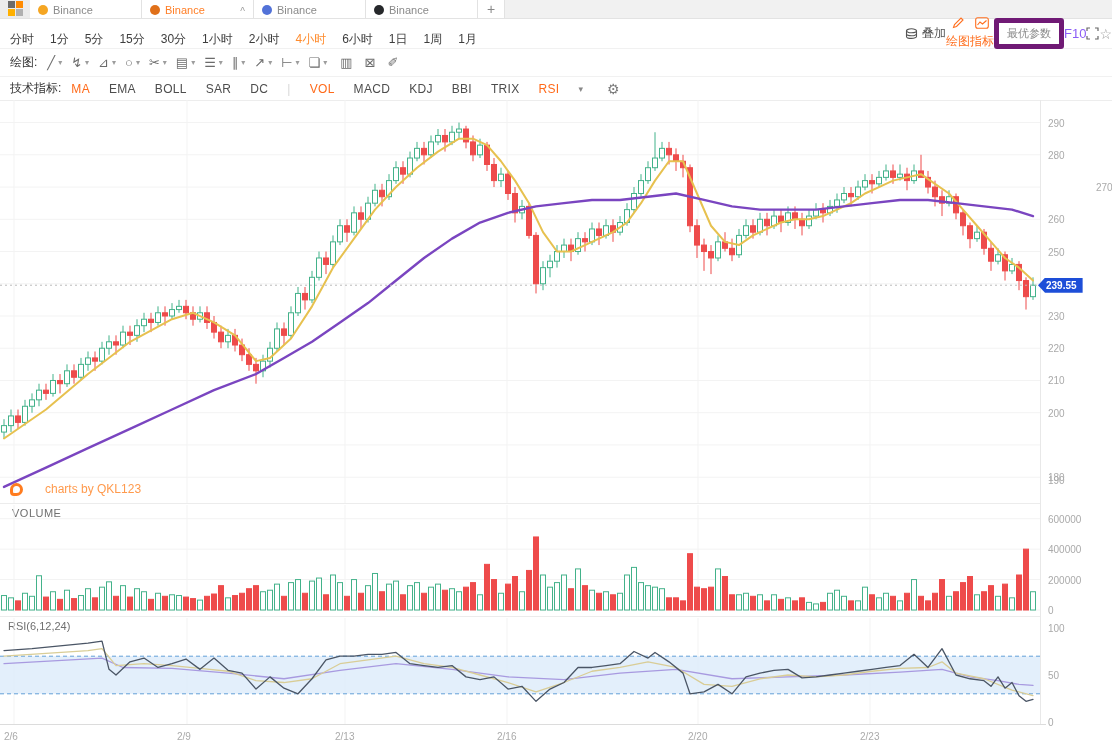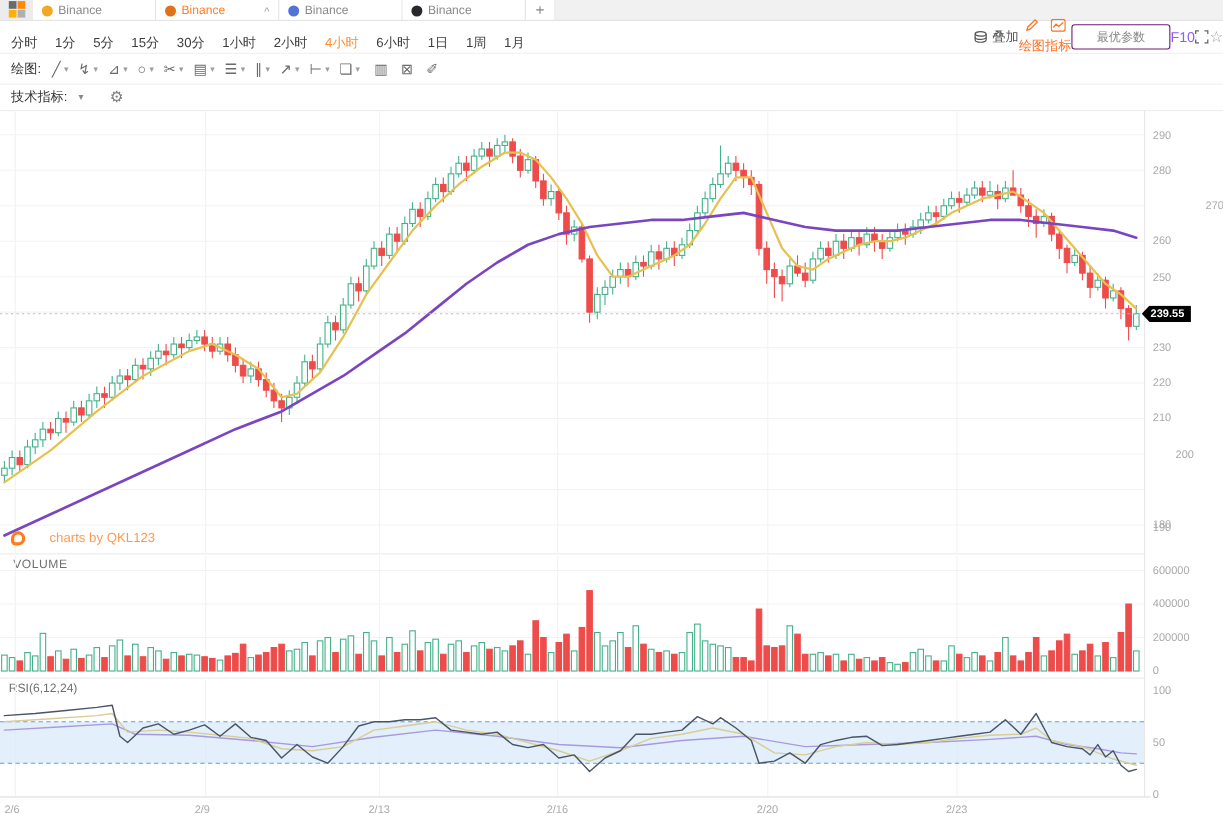--- a/index.html
+++ b/index.html
@@ -24,22 +24,22 @@
            justify-content:center;font-size:14px;color:#888;padding-bottom:1px;cursor:pointer;}
   #tabfill{flex:1;background:#f1f1f1;}
   #row-tf{position:absolute;left:0;top:19px;width:1112px;height:29px;border-bottom:1px solid #f1f1f1;
           display:flex;align-items:center;padding-left:10px;}
   .tf{font-size:12px;color:#3d3d3d;margin-right:16px;cursor:pointer;white-space:nowrap;}
   .tf.active{color:#ff8c2e;}
   #tf-right{position:absolute;right:10px;top:0;height:29px;display:flex;align-items:center;gap:0;}
   .rt-item{display:flex;align-items:center;gap:4px;font-size:12px;cursor:pointer;}
   .rt-item.orange{color:#ff6f1f;flex-direction:column;}
   .rt-item.gray{color:#555;}
-  #optimize-btn{border:1px solid #701a75;border-radius:3px;font-size:11px;color:#888;
-                padding:3px 22px;cursor:pointer;background:#fff;}
+  #optimize-btn{border:5px solid #701a75;border-radius:3px;font-size:11px;color:#888;
+                padding:3px 8px;cursor:pointer;background:#fff;}
   #f10{font-size:13px;color:#8b5cf6;cursor:pointer;}
   .miniicon{display:inline-block;}
 
   #row-draw{position:absolute;left:0;top:49px;width:1112px;height:27px;border-bottom:1px solid #f1f1f1;
             display:flex;align-items:center;padding-left:10px;}
   .rowlabel{font-size:12px;color:#333;margin-right:10px;white-space:nowrap;}
   .tool{display:flex;align-items:center;color:#6b6b6b;font-size:13px;margin-right:9px;cursor:pointer;}
   .tool .caret{color:#9d9d9d;font-size:8px;margin-left:3px;}
   .toolact{color:#6b6b6b;font-size:13px;margin-right:12px;cursor:pointer;}
 
@@ -203,20 +203,34 @@
       </div>
     <div id="tool-actions" style="display:flex;align-items:center;margin-left:4px;">
         <span class="toolact">▥</span>
         <span class="toolact">⊠</span>
         <span class="toolact">✐</span>
       </div>
   </div>
 
   <div id="row-ind">
     <span class="rowlabel">技术指标:</span>
+    <div id="ind-list" style="display:flex;align-items:center;">
+        <span class="ind active">MA</span>
+        <span class="ind">EMA</span>
+        <span class="ind">BOLL</span>
+        <span class="ind">SAR</span>
+        <span class="ind">DC</span>
+        <span class="ind sep">|</span>
+        <span class="ind active">VOL</span>
+        <span class="ind">MACD</span>
+        <span class="ind">KDJ</span>
+        <span class="ind">BBI</span>
+        <span class="ind">TRIX</span>
+        <span class="ind active">RSI</span>
+      </div>
     <span id="ind-caret">▾</span>
     <span id="gear">⚙</span>
   </div>
 
   <div id="chart">
     <svg id="main-svg" width="1040" height="403">
         <line x1="0" y1="377.208" x2="1040" y2="377.208" stroke="#f3f3f3" stroke-width="1"></line>
         <line x1="0" y1="344.968" x2="1040" y2="344.968" stroke="#f3f3f3" stroke-width="1"></line>
         <line x1="0" y1="312.728" x2="1040" y2="312.728" stroke="#f3f3f3" stroke-width="1"></line>
         <line x1="0" y1="280.488" x2="1040" y2="280.488" stroke="#f3f3f3" stroke-width="1"></line>
@@ -720,34 +734,34 @@
     <div id="xaxis-line"></div>
     <div id="yticks">
         <div class="ytick" style="top: 17.568px;">290</div>
         <div class="ytick" style="top: 49.808px;">280</div>
         <div class="ytick" style="top: 82.048px; margin-left: 48px;">270</div>
         <div class="ytick" style="top: 114.288px;">260</div>
         <div class="ytick" style="top: 146.528px;">250</div>
         <div class="ytick" style="top: 211.008px;">230</div>
         <div class="ytick" style="top: 243.248px;">220</div>
         <div class="ytick" style="top: 275.488px;">210</div>
-        <div class="ytick" style="top: 307.728px; text-align: center;">200</div>
+        <div class="ytick" style="top: 307.728px;">200</div>
         <div class="ytick" style="top: 339.968px; margin-top: 35px;">190</div>
         <div class="ytick" style="top: 372.208px;">180</div>
         <div class="ytick" style="top: 413.696px;">600000</div>
         <div class="ytick" style="top: 444.13px;">400000</div>
         <div class="ytick" style="top: 474.565px;">200000</div>
         <div class="ytick" style="top: 505px;">0</div>
         <div class="ytick" style="top: 523px;">100</div>
         <div class="ytick" style="top: 570px;">50</div>
         <div class="ytick" style="top: 617px;">0</div>
       </div>
     <div id="xticks">
         <div class="xtick" style="left: 4px;">2/6</div>
         <div class="xtick" style="left: 177px;">2/9</div>
         <div class="xtick" style="left: 335px;">2/13</div>
         <div class="xtick" style="left: 497px;">2/16</div>
         <div class="xtick" style="left: 688px;">2/20</div>
         <div class="xtick" style="left: 860px;">2/23</div>
       </div>
-    <div id="price-badge" style="background: #000000; top: 177.719px;">239.55</div>
+    <div id="price-badge" style="background: #1d4ed8; top: 177.719px;">239.55</div>
   </div>
 </div>
 
 </body></html>

